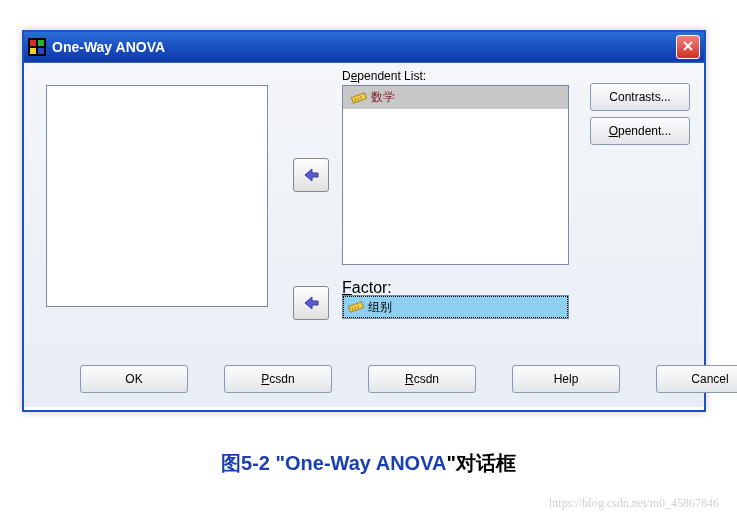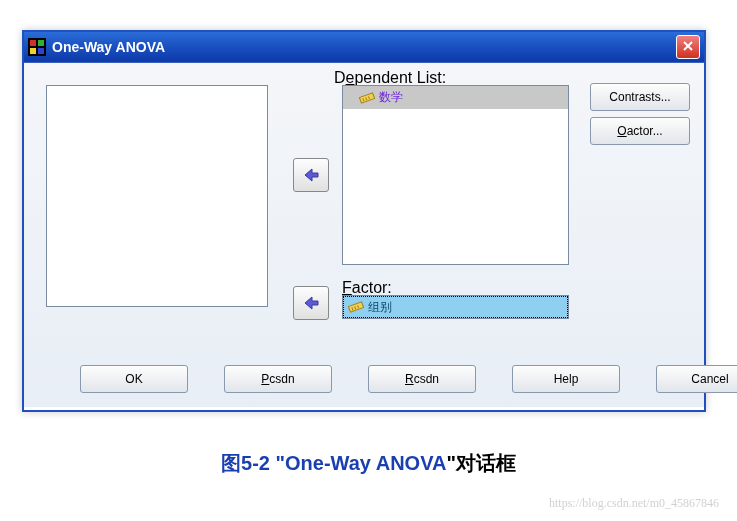--- a/index.html
+++ b/index.html
@@ -63,41 +63,41 @@
     position: absolute;
     left: 22px;
     top: 22px;
     width: 220px;
     height: 220px;
     background: #fff;
     border: 1px solid #7a8aa0;
   }
   .dep-label {
     position: absolute;
-    left: 310px;
+    left: 318px;
     top: 6px;
-    font-size: 16px;
+    font-size: 12px;
     color: #000;
   }
   .dep-list {
     position: absolute;
     left: 318px;
     top: 22px;
     width: 225px;
     height: 178px;
     background: #fff;
     border: 1px solid #7a8aa0;
   }
   .dep-item {
     background: #c8c8c8;
-    padding: 3px 16px;
-    display: flex;
-    align-items: center;
-    font-size: 12px;
-    color: #6d28d9;
+    padding: 3px 8px;
+    display: flex;
+    align-items: center;
+    font-size: 12px;
+    color: #7f1d1d;
   }
   .ruler-icon {
     width: 16px;
     height: 14px;
     margin-right: 4px;
     display: inline-block;
   }
   .arrow-btn {
     position: absolute;
     width: 34px;
@@ -132,21 +132,21 @@
     align-items: stretch;
   }
   .factor-item {
     flex: 1;
     background: #8fcff0;
     border: 1px dotted #000;
     display: flex;
     align-items: center;
     padding: 0 4px;
     font-size: 12px;
-    color: #0c4a6e;
+    color: #000000;
   }
   .side-buttons {
     position: absolute;
     right: 14px;
     top: 20px;
     width: 100px;
     display: flex;
     flex-direction: column;
     gap: 6px;
   }
@@ -271,21 +271,21 @@
         </span>
         <span>组别</span>
       </div>
     </div>
 
     <div class="side-buttons">
       <div class="win-btn">
         <span>Contrasts...</span>
       </div>
       <div class="win-btn">
-        <span><span class="ul">O</span><span>actor...</span></span>
+        <span><span class="ul">O</span><span>pendent...</span></span>
       </div>
     </div>
 
     <div class="bottom-buttons">
       <div class="win-btn">
         <span>OK</span>
       </div>
       <div class="win-btn">
         <span><span class="ul">P</span><span>csdn</span></span>
       </div>

